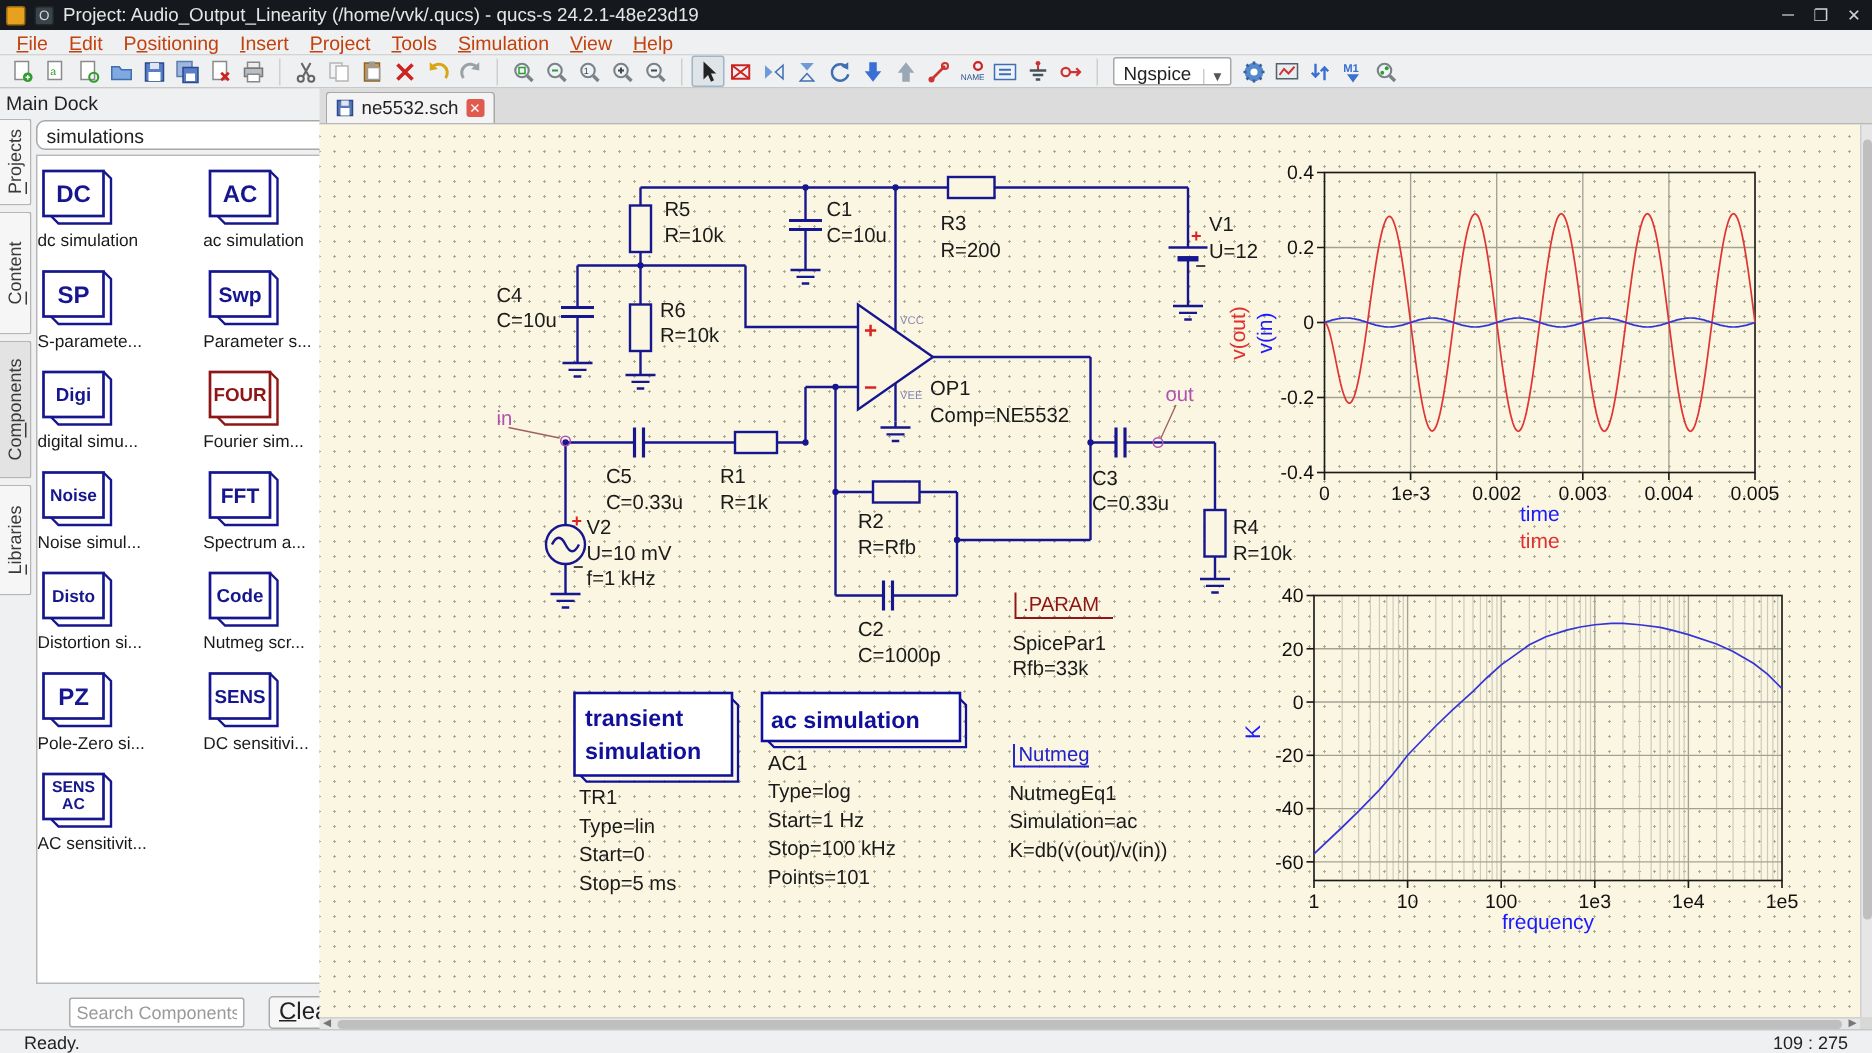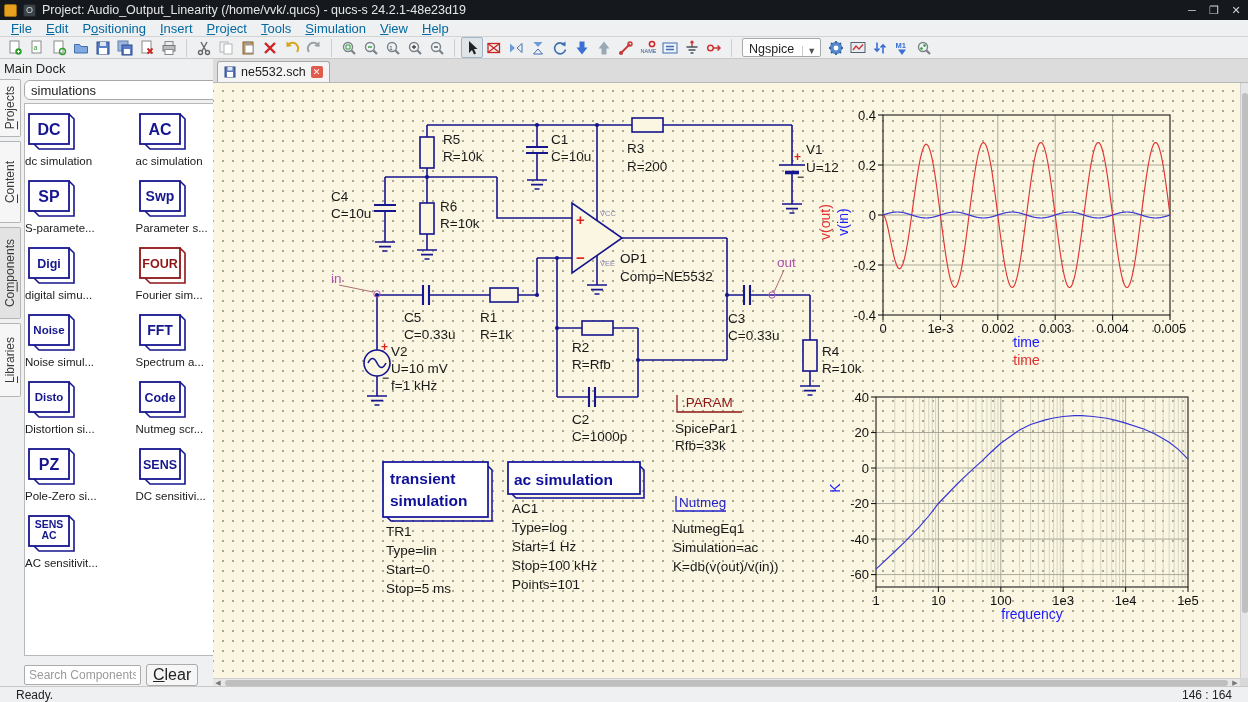--- a/index.html
+++ b/index.html
@@ -9,21 +9,21 @@
   #titlebar{position:absolute;left:0;top:0;width:1248px;height:20px;background:#15191d;
     color:#e6e6e6;font-size:12.5px;display:flex;align-items:center;gap:6px;padding:0 4px;}
   .tb-ico{width:13px;height:13px;border-radius:2px;flex:0 0 auto;}
   #qucs-logo{background:#e8a11f;border:1px solid #9a6a10;}
   #app-ico{background:#3a4349;border:1px solid #20262a;display:flex;align-items:center;justify-content:center;
     color:#cfd6da;font-size:9px;line-height:9px;}
   #titlebar .spacer{flex:1;}
   .win-btn{width:16px;height:14px;display:flex;align-items:center;justify-content:center;color:#cdd3d8;font-size:11px;}
   
   #menubar{position:absolute;left:0;top:20px;width:1248px;height:17px;background:#eff0f1;
-    border-bottom:1px solid #d4d4d4;display:flex;align-items:center;font-size:13px;color:#0369a1;padding-left:4px;}
+    border-bottom:1px solid #d4d4d4;display:flex;align-items:center;font-size:13px;color:#c2410c;padding-left:4px;}
   .menu-item{padding:0 7px;}
   .u{text-decoration:underline;}
   
   #toolbar{position:absolute;left:0;top:37px;width:1248px;height:22px;background:#eff0f1;
     border-bottom:1px solid #c9c9c9;display:flex;align-items:center;padding-left:4px;}
   .tbtn{width:22px;height:21px;display:flex;align-items:center;justify-content:center;border:1px solid transparent;border-radius:2px;}
   .tbtn.active{background:#dfe4e8;border:1px solid #9fb6c8;}
   .tsep{width:7px;height:18px;border-left:1px solid #cfcfcf;margin-left:6px;}
   #sim-combo{height:19px;background:#fff;border:1px solid #a8a8a8;border-radius:2px;display:flex;
     align-items:flex-end;font-size:12.5px;color:#222;padding:0 4px 0 6px;margin:0 4px;gap:8px;}
@@ -41,21 +41,21 @@
   .side-tab span{writing-mode:vertical-rl;transform:rotate(180deg);font-size:12px;color:#3a3a3a;white-space:nowrap;}
   #dock-panel{flex:1;display:flex;flex-direction:column;padding:2px 4px 4px 2px;}
   #palette-combo{height:20px;background:#fff;border:1px solid #a8a8a8;border-radius:6px;display:flex;
     align-items:center;font-size:13px;color:#222;padding:0 4px 0 6px;margin-bottom:3px;}
   #palette-combo .spacer{flex:1;}
   #palette-combo .arr{font-size:9px;color:#555;}
   #palette{flex:1;background:#fff;border:1px solid #b8b8b8;display:grid;
     grid-template-columns:1fr 1fr;align-content:start;padding-top:6px;overflow:hidden;}
   .pal-item{display:flex;flex-direction:column;align-items:flex-start;margin-bottom:10px;}
   .pal-label{font-size:11.5px;color:#1a1a1a;margin-top:1px;white-space:nowrap;}
-  #search-row{height:26px;display:flex;align-items:center;gap:5px;padding-top:12px;}
+  #search-row{height:26px;display:flex;align-items:center;gap:16px;padding-top:12px;margin-left:22px;}
   #search-input{width:117px;height:20px;border:1px solid #ababab;border-radius:2px;font-size:12px;
     padding:0 4px;font-family:"Liberation Sans",sans-serif;color:#333;background:#fff;}
   #search-input::placeholder{color:#9a9a9a;}
   #clear-btn{height:22px;min-width:48px;background:#f6f6f6;border:1px solid #ababab;border-radius:3px;
     font-size:16px;color:#222;font-family:"Liberation Sans",sans-serif;}
   
   #tabbar{position:absolute;left:213px;top:59px;width:1035px;height:24px;background:#dcdcdc;
     border-bottom:1px solid #b8b8b8;display:flex;align-items:flex-end;padding-left:4px;}
   .doc-tab{height:21px;background:#f4f4f4;border:1px solid #a8a8a8;border-bottom:none;border-radius:3px 3px 0 0;
     display:flex;align-items:center;gap:5px;font-size:12.5px;color:#222;padding:0 6px;}
@@ -771,14 +771,14 @@
   </div>
 <div id="hscroll">
   <div class="arr">◀</div>
   <div class="thumb"></div>
   <div class="arr">▶</div>
 </div>
 
 <div id="statusbar">
   <span>Ready.</span>
   <div class="spacer"></div>
-  <span>146 : 164</span>
+  <span>109 : 275</span>
 </div>
 
 </body></html>

